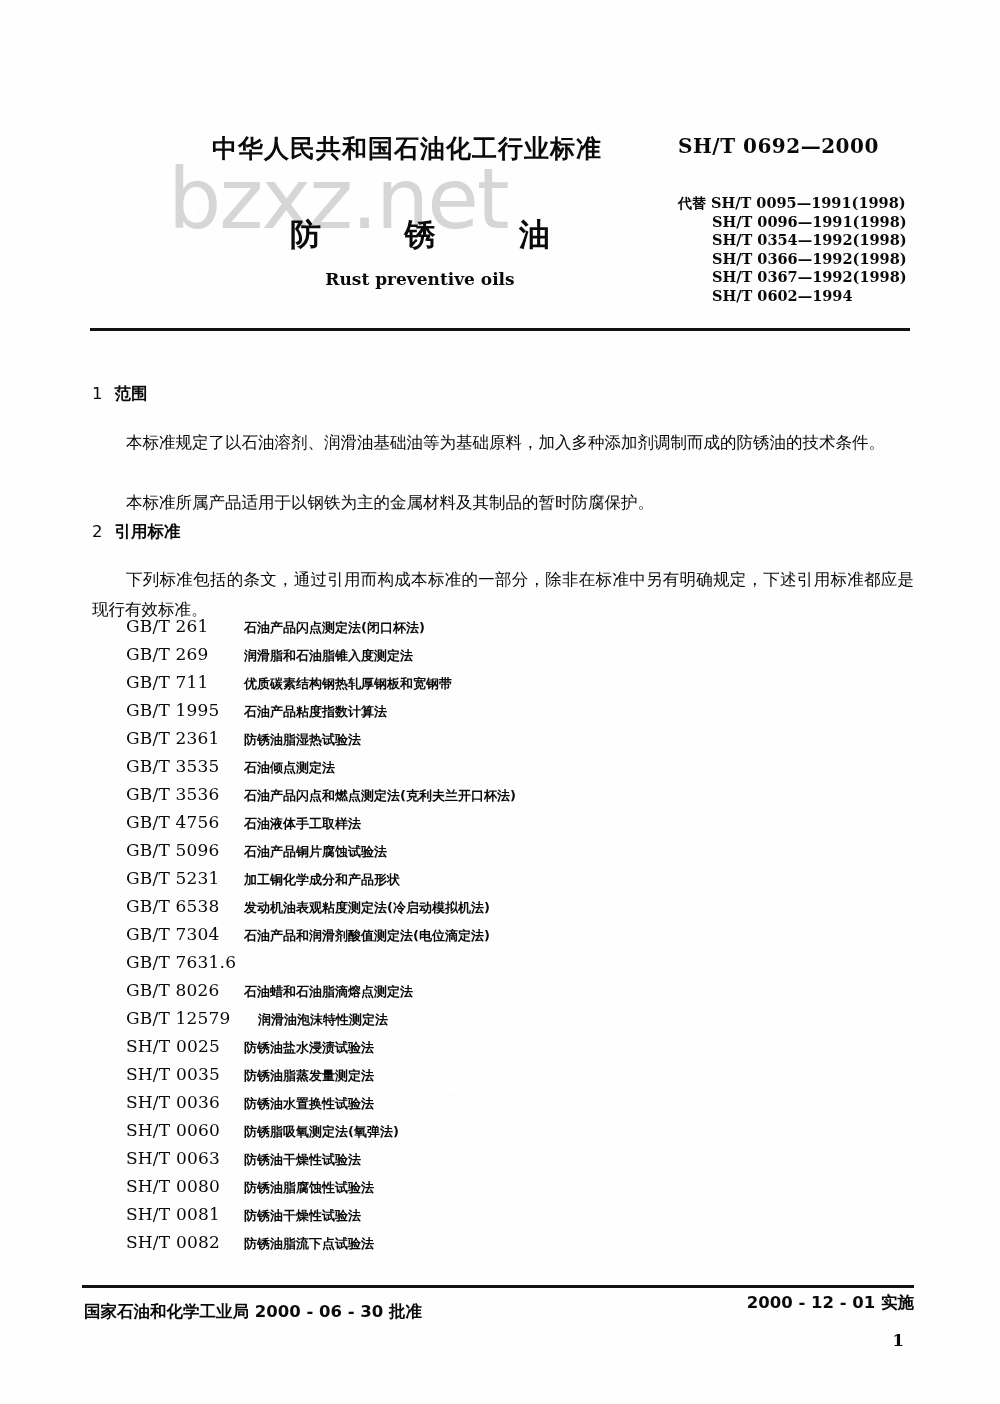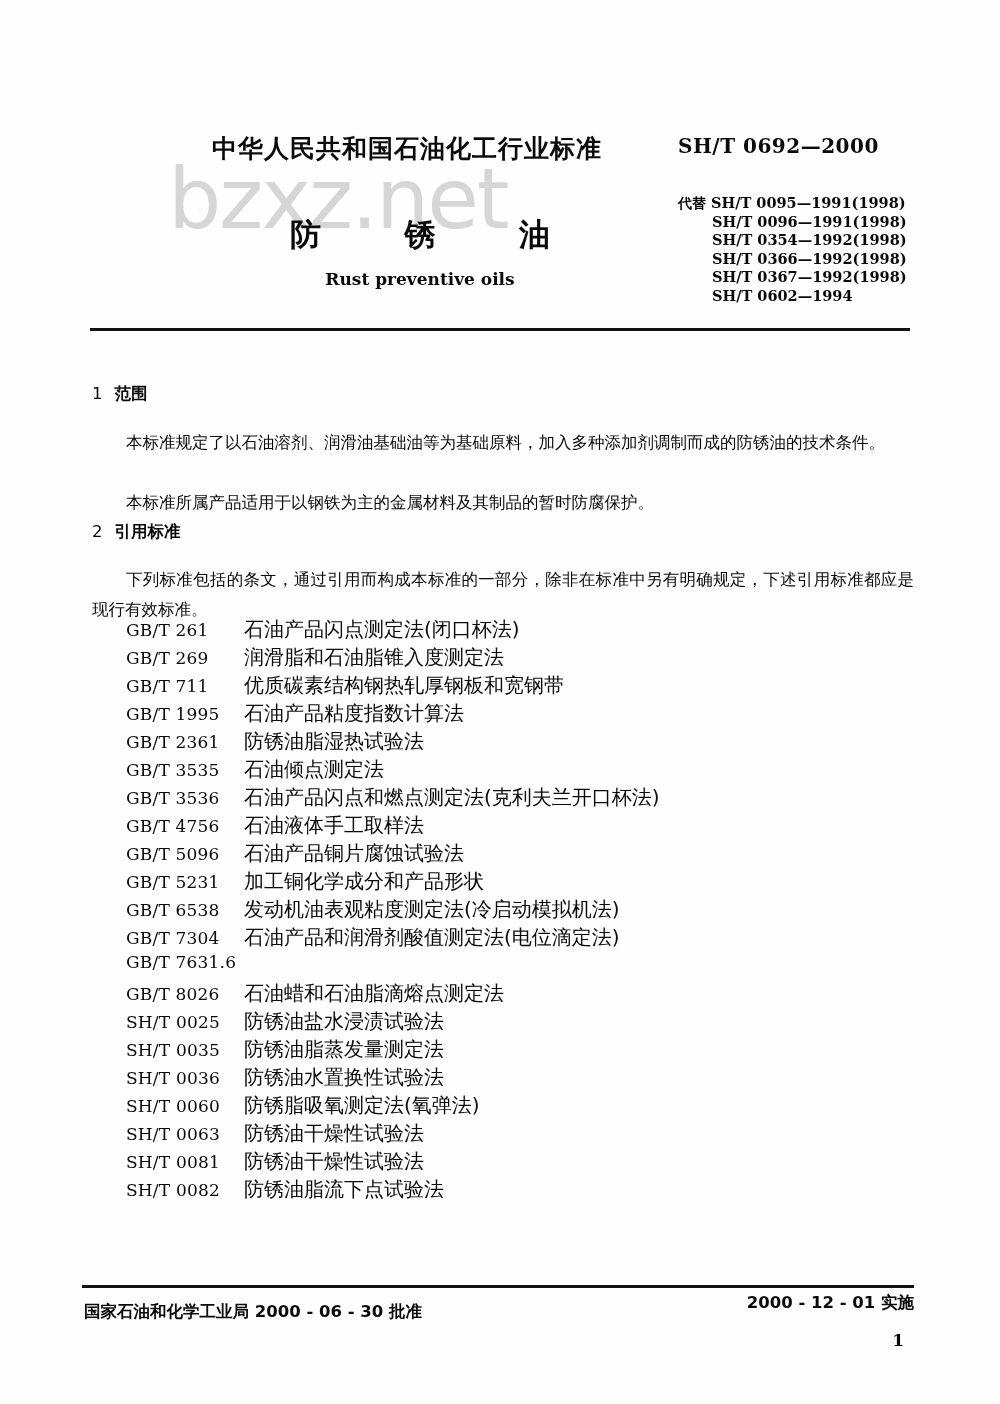--- a/index.html
+++ b/index.html
@@ -188,22 +188,22 @@
   .std-code {
     display: inline-block;
     width: 118px;
     font-family: "DejaVu Serif", "Liberation Serif", serif;
     font-size: 17px;
     color: #0a0a0a;
     letter-spacing: 0.2px;
   }
   .std-name {
     font-family: "DejaVu Sans", "Liberation Sans", sans-serif;
-    font-weight: normal;
-    font-size: 20px;
+    font-weight: bold;
+    font-size: 13px;
     color: #0a0a0a;
   }
 
   
   .footer-left {
     position: absolute;
     left: 84px;
     top: 1292px;
     font-family: "DejaVu Sans", "Liberation Sans", sans-serif;
     font-weight: bold;
@@ -336,38 +336,46 @@
           <span class="std-name">石油产品和润滑剂酸值测定法(电位滴定法)</span>
         </div>
       <div class="std-row">
           <span class="std-code" style="width:132px;">GB/T 7631.6</span>
         </div>
       <div class="std-row">
           <span class="std-code">GB/T 8026</span>
           <span class="std-name">石油蜡和石油脂滴熔点测定法</span>
         </div>
       <div class="std-row">
+          <span class="std-code" style="width:132px;">GB/T 12579</span>
+          <span class="std-name">润滑油泡沫特性测定法</span>
+        </div>
+      <div class="std-row">
           <span class="std-code">SH/T 0025</span>
           <span class="std-name">防锈油盐水浸渍试验法</span>
         </div>
       <div class="std-row">
           <span class="std-code">SH/T 0035</span>
           <span class="std-name">防锈油脂蒸发量测定法</span>
         </div>
       <div class="std-row">
           <span class="std-code">SH/T 0036</span>
           <span class="std-name">防锈油水置换性试验法</span>
         </div>
       <div class="std-row">
           <span class="std-code">SH/T 0060</span>
           <span class="std-name">防锈脂吸氧测定法(氧弹法)</span>
         </div>
       <div class="std-row">
           <span class="std-code">SH/T 0063</span>
           <span class="std-name">防锈油干燥性试验法</span>
+        </div>
+      <div class="std-row">
+          <span class="std-code">SH/T 0080</span>
+          <span class="std-name">防锈油脂腐蚀性试验法</span>
         </div>
       <div class="std-row">
           <span class="std-code">SH/T 0081</span>
           <span class="std-name">防锈油干燥性试验法</span>
         </div>
       <div class="std-row">
           <span class="std-code">SH/T 0082</span>
           <span class="std-name">防锈油脂流下点试验法</span>
         </div>
     </div>

